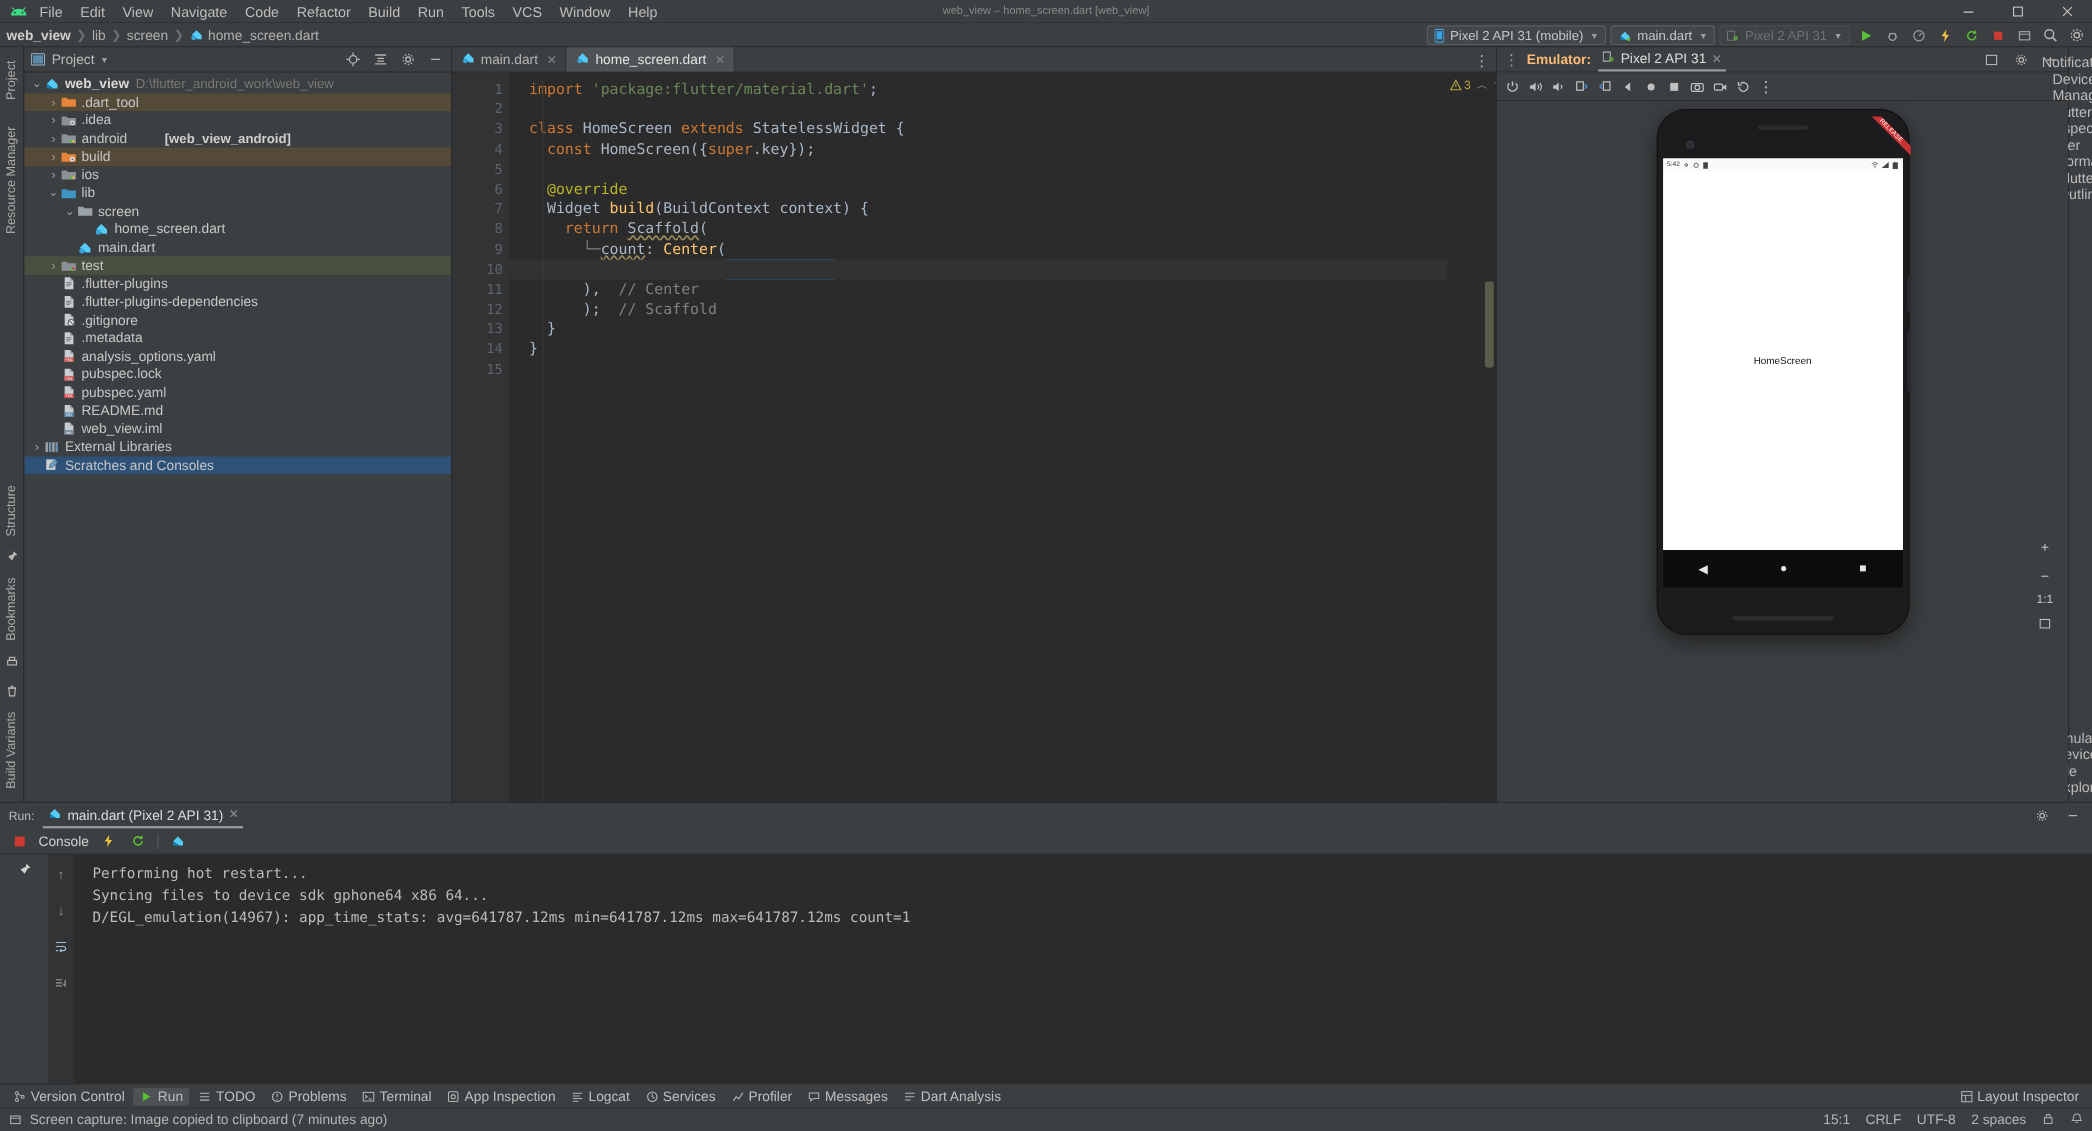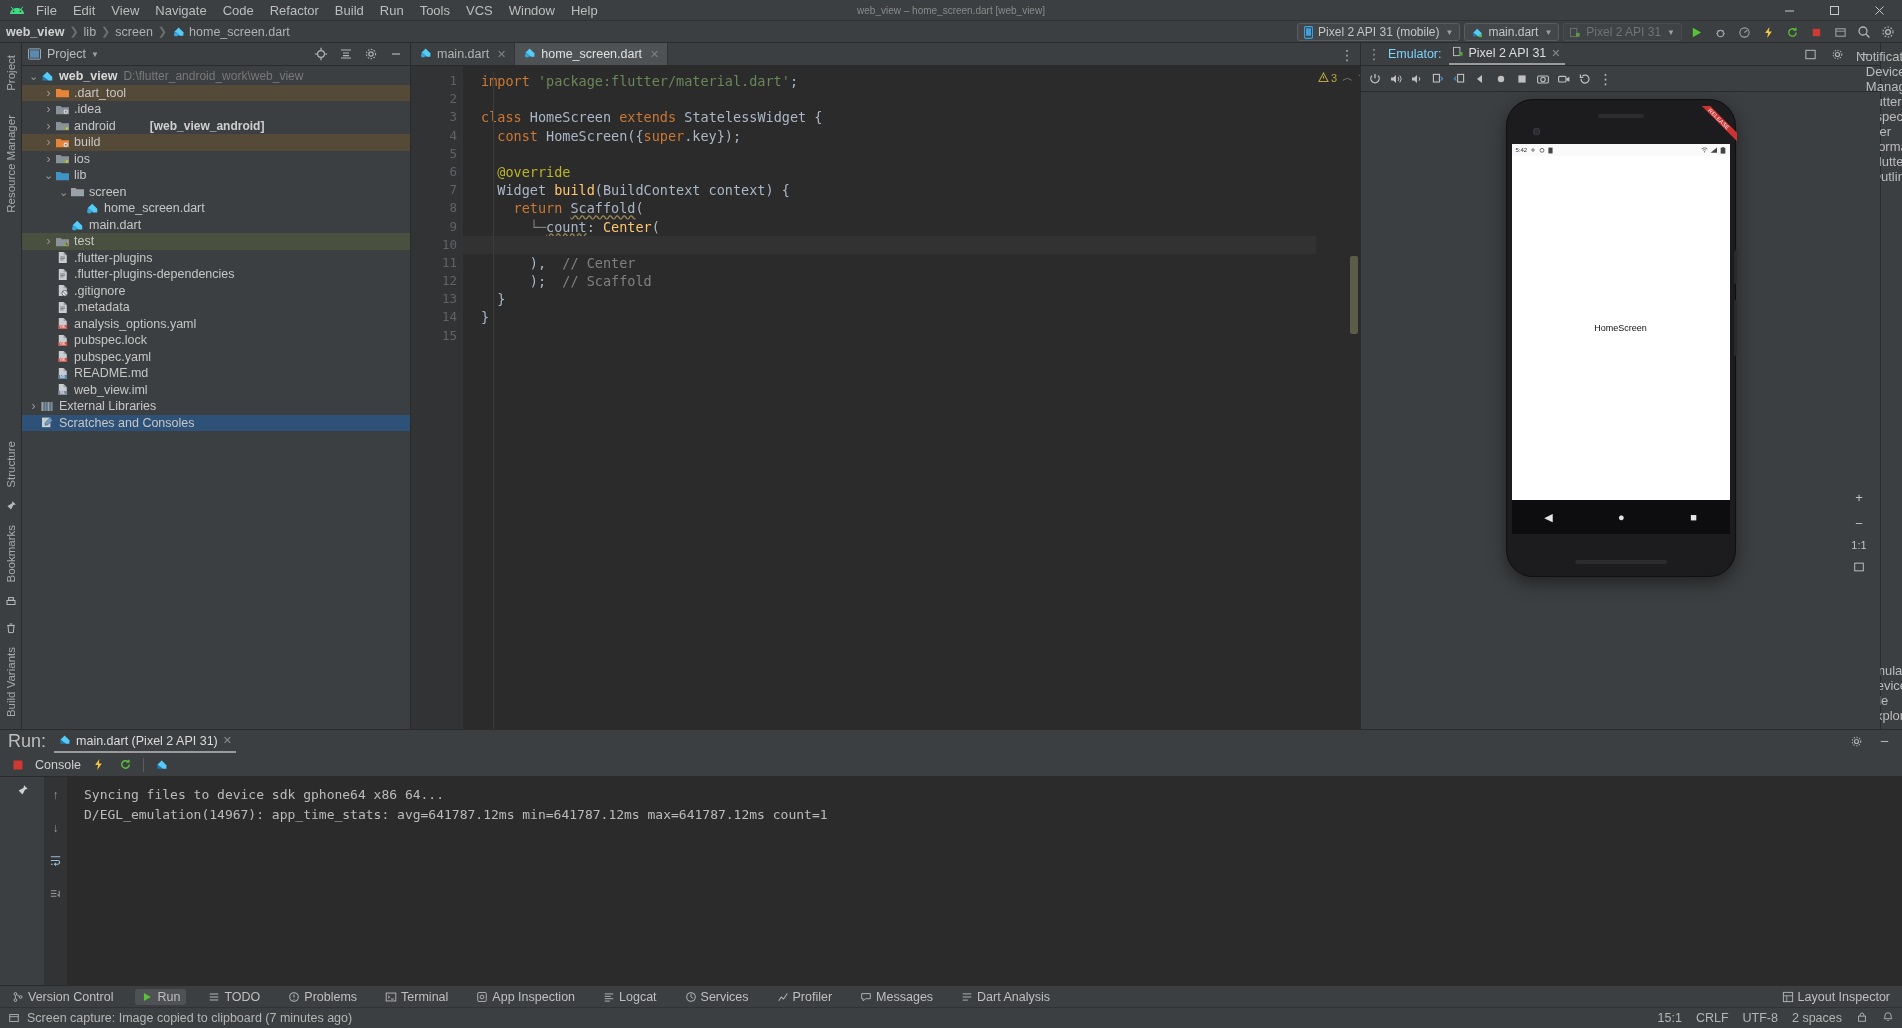--- a/index.html
+++ b/index.html
@@ -109,21 +109,21 @@
   .sel-box { border:1px solid #3f7fcf; background:#214283; padding:0 0px; }
   .curline { position:absolute; left:0; right:0; height:18.2px; background:#323232; }
   .guide { position:absolute; top:6px; bottom:0; width:1px; background:#3b3b3b; }
 
   .codeRight { width:44px; background:#2b2b2b; flex:none; position:relative; }
   .rt-warn { position:absolute; top:4px; left:2px; font-size:11px; color:#b5a642; display:flex; align-items:center; gap:2px; }
 
   
   .emupanel { width:520px; background:#3c3f41; display:flex; flex-direction:column; flex:none; border-left:1px solid #2b2b2b; }
   .emuhead { height:23px; display:flex; align-items:center; gap:7px; padding:0 6px; border-bottom:1px solid #2b2b2b; font-size:12.5px; }
-  .emuhead .etitle { color:#7dd3fc; }
+  .emuhead .etitle { color:#fdba74;font-weight:bold; }
   .emutab { display:flex; align-items:center; gap:5px; padding:0 4px; height:22px; border-bottom:2px solid #9b9b9b; color:#ddd; }
   .emuhead .spacer { flex:1; }
   .emutool { height:26px; display:flex; align-items:center; gap:2px; padding:0 4px; border-bottom:1px solid #2b2b2b; background:#3c3f41; }
   .eico { width:19px; height:19px; display:flex; align-items:center; justify-content:center; border-radius:3px; }
   .emustage { flex:1; background:#3c3f41; position:relative; display:flex; align-items:flex-start; justify-content:center; padding-top:8px; overflow:hidden; }
 
   .phone { position:relative; width:228px; height:476px; background:#1c1c1e; border-radius:26px; box-shadow:0 0 0 1px #101012, 0 6px 18px rgba(0,0,0,.5); }
   .phone .earpiece { position:absolute; top:14px; left:50%; transform:translateX(-50%); width:46px; height:4px; background:#2c2c2e; border-radius:2px; }
   .phone .cam { position:absolute; top:28px; left:26px; width:7px; height:7px; border-radius:50%; background:#2b2b30; box-shadow:inset 0 0 2px #55565c; }
   .phone .screen { position:absolute; top:44px; left:5px; right:5px; height:356px; background:#ffffff; overflow:hidden; }
@@ -139,33 +139,33 @@
   .ribbon { position:absolute; top:6px; right:-2px; width:42px; height:42px; overflow:hidden; pointer-events:none; }
   .ribbon i { position:absolute; transform:rotate(45deg); background:#cc3333; color:#fff; font-size:5.5px; font-style:normal;
               width:64px; text-align:center; top:10px; left:-8px; letter-spacing:.3px; }
   .zoomctl { position:absolute; right:10px; top:395px; width:22px; display:flex; flex-direction:column; align-items:center; gap:6px; }
   .zbtn { width:20px; height:20px; display:flex; align-items:center; justify-content:center; color:#c2c2c2; font-size:13px; border-radius:3px; }
   .zlabel { font-size:11px; color:#c2c2c2; }
 
   
   .runpanel { height:256px; background:#3c3f41; display:flex; flex-direction:column; flex:none; border-top:1px solid #2b2b2b; }
   .runhead { height:23px; display:flex; align-items:center; gap:8px; padding:0 8px; position:relative; }
-  .runhead .rl { font-size:18px; color:#bdbdbd; }
+  .runhead .rl { font-size:11px; color:#bdbdbd; }
   .runtab { display:flex; align-items:center; gap:5px; height:22px; padding:0 4px; border-bottom:2px solid #9b9b9b; color:#dcdcdc; font-size:12.5px; }
   .runhead .spacer { flex:1; }
   .runtool { height:24px; display:flex; align-items:center; gap:8px; padding:0 8px; font-size:12.5px; border-bottom:1px solid #2b2b2b; }
   .consolewrap { flex:1; display:flex; min-height:0; }
   .cgut { width:44px; background:#3c3f41; display:flex; flex-direction:column; align-items:center; padding-top:4px; gap:2px; flex:none; }
   .cgut2 { width:24px; background:#313335; display:flex; flex-direction:column; align-items:center; padding-top:8px; gap:14px; flex:none; border-right:1px solid #2b2b2b;}
   .console { flex:1; background:#2b2b2b; padding:8px 0 0 16px; font-family:"DejaVu Sans Mono", monospace; font-size:13px; line-height:20px; color:#bbbbbb; overflow:hidden; }
   .console div { white-space:pre; }
   .sep { width:1px; height:14px; background:#5a5d5f; }
 
   
-  .toolbar-bottom { height:22px; background:#3c3f41; display:flex; align-items:center; gap:16px; padding:0 6px; border-top:1px solid #2b2b2b; flex:none; position:relative; }
+  .toolbar-bottom { height:22px; background:#3c3f41; display:flex; align-items:center; gap:2px; padding:0 6px; border-top:1px solid #2b2b2b; flex:none; position:relative; }
   .twbtn { display:flex; align-items:center; gap:4px; padding:1px 6px; font-size:12.5px; color:#bfbfbf; border-radius:3px; }
   .twbtn.on { background:#4e5254; }
   .toolbar-bottom .right { position:absolute; right:6px; display:flex; align-items:center; gap:6px; }
 
   .statusbar-bottom { height:21px; background:#3c3f41; display:flex; align-items:center; padding:0 8px; font-size:12.5px; color:#b5b5b5; flex:none; border-top:1px solid #323232; position:relative; }
   .statusbar-bottom .right { position:absolute; right:8px; display:flex; align-items:center; gap:14px; }
 </style>
 </head>
 <body>
 
@@ -963,20 +963,21 @@
             </svg>
           </span>
         <span class="eico">
             <svg width="13" height="13" viewBox="0 0 14 14">
               <path d="M2 4h6M2 7h6M2 10h6" stroke="#9a9a9a" stroke-width="1.1"></path>
               <path d="M11 4v6l-2-2" stroke="#9a9a9a" stroke-width="1.1" fill="none"></path>
             </svg>
           </span>
       </div>
       <div class="console" id="console">
+          <div>Performing hot restart...</div>
           <div>Syncing files to device sdk gphone64 x86 64...</div>
           <div>D/EGL_emulation(14967): app_time_stats: avg=641787.12ms min=641787.12ms max=641787.12ms count=1</div>
         </div>
     </div>
   </div>
 
   <div class="toolbar-bottom" id="bottombar">
     <span class="twbtn">
         <span style="display: inline-flex;">
           <svg width="12" height="12" viewBox="0 0 14 14">

